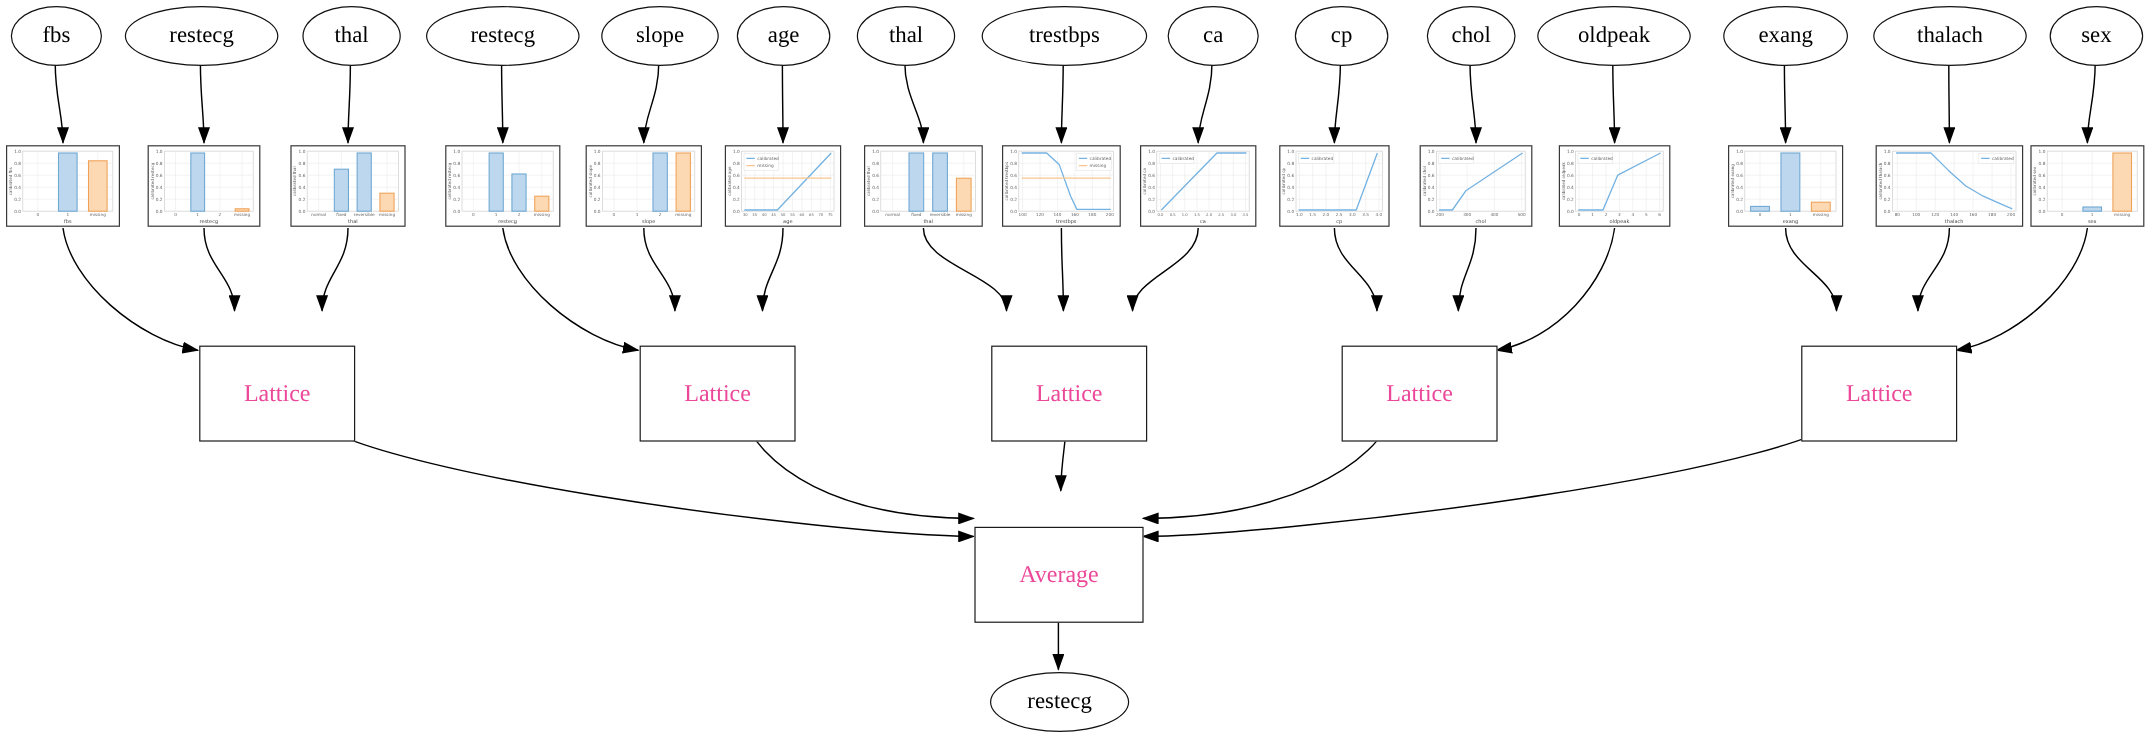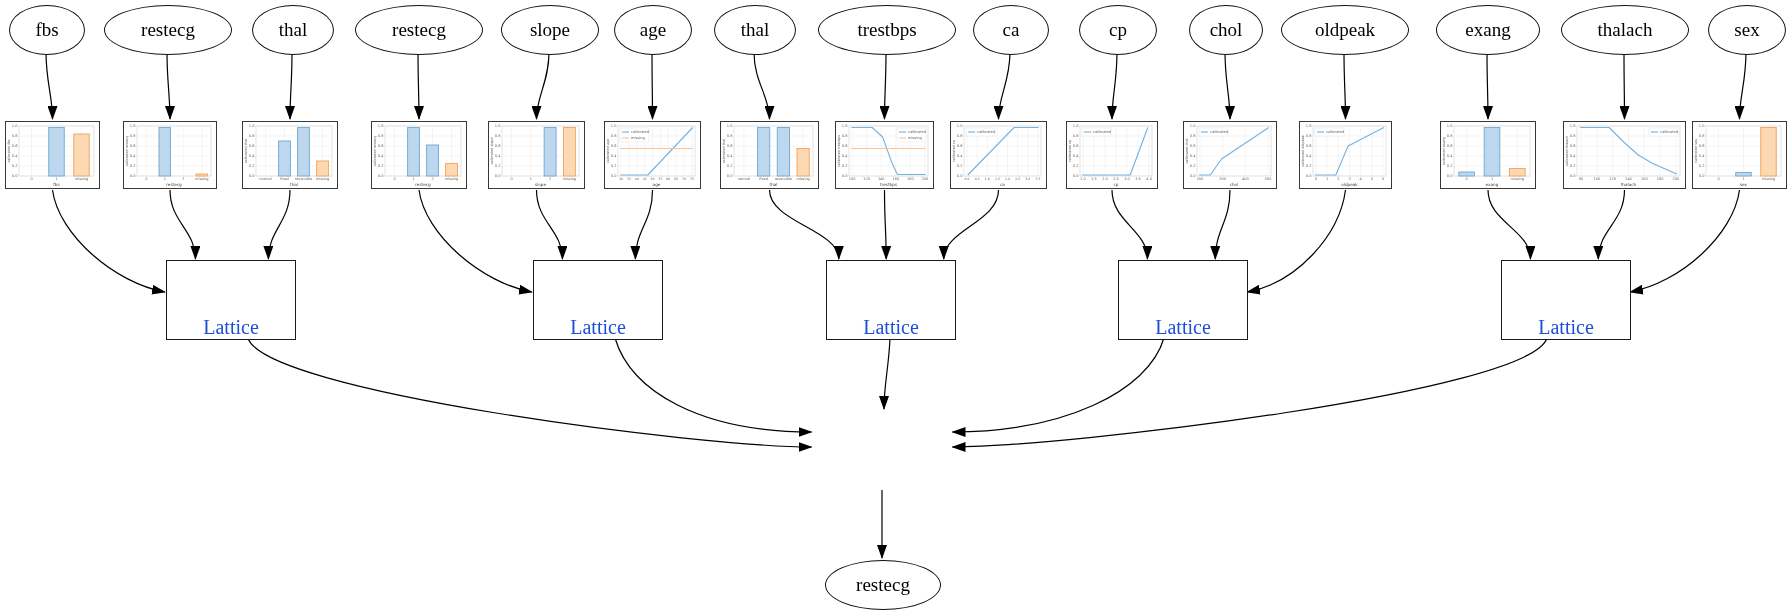--- a/index.html
+++ b/index.html
@@ -4,21 +4,21 @@
 <style>
   html,body{margin:0;padding:0;background:#fff;}
   #canvas{position:relative;width:1788px;height:615px;background:#fff;overflow:hidden;
           font-family:"Liberation Serif","DejaVu Serif",serif;}
   #edge-layer{position:absolute;left:0;top:0;width:1788px;height:615px;z-index:1;}
   .edge{fill:none;stroke:#000;stroke-width:1.2px;}
   .node-ellipse{position:absolute;z-index:2;background:#fff;border:1.4px solid #111;
                 border-radius:50%;display:flex;align-items:center;justify-content:center;
                 font-size:19px;color:#000;}
   .node-box{position:absolute;z-index:2;background:#fff;border:1.4px solid #1a1a1a;
-            display:flex;align-items:flex-end;justify-content:center;font-size:20px;color:#1d4ed8;}
+            display:flex;align-items:center;justify-content:center;font-size:20px;color:#ec4899;margin-top:28px;}
   .chart-node{position:absolute;z-index:2;background:#fff;border:1.4px solid #383838;
               box-sizing:border-box;}
   .chart-node svg{display:block;font-family:"DejaVu Sans","Liberation Sans",sans-serif;}
   #avg-box{left:812px;top:411px;width:139px;height:78px;}
   #output-node{left:825px;top:560px;width:114px;height:48px;}
 </style>
 </head>
 <body>
 
 <div id="canvas">
@@ -615,16 +615,19 @@
       <div class="node-box" style="left: 826px; top: 260px; width: 128px; height: 78px;">
         <span>Lattice</span>
       </div>
       <div class="node-box" style="left: 1118px; top: 260px; width: 128px; height: 78px;">
         <span>Lattice</span>
       </div>
       <div class="node-box" style="left: 1501px; top: 260px; width: 128px; height: 78px;">
         <span>Lattice</span>
       </div>
     </div>
+  <div class="node-box" id="avg-box">
+    <span>Average</span>
+  </div>
   <div class="node-ellipse" id="output-node">
     <span>restecg</span>
   </div>
 </div>
 
 </body></html>

